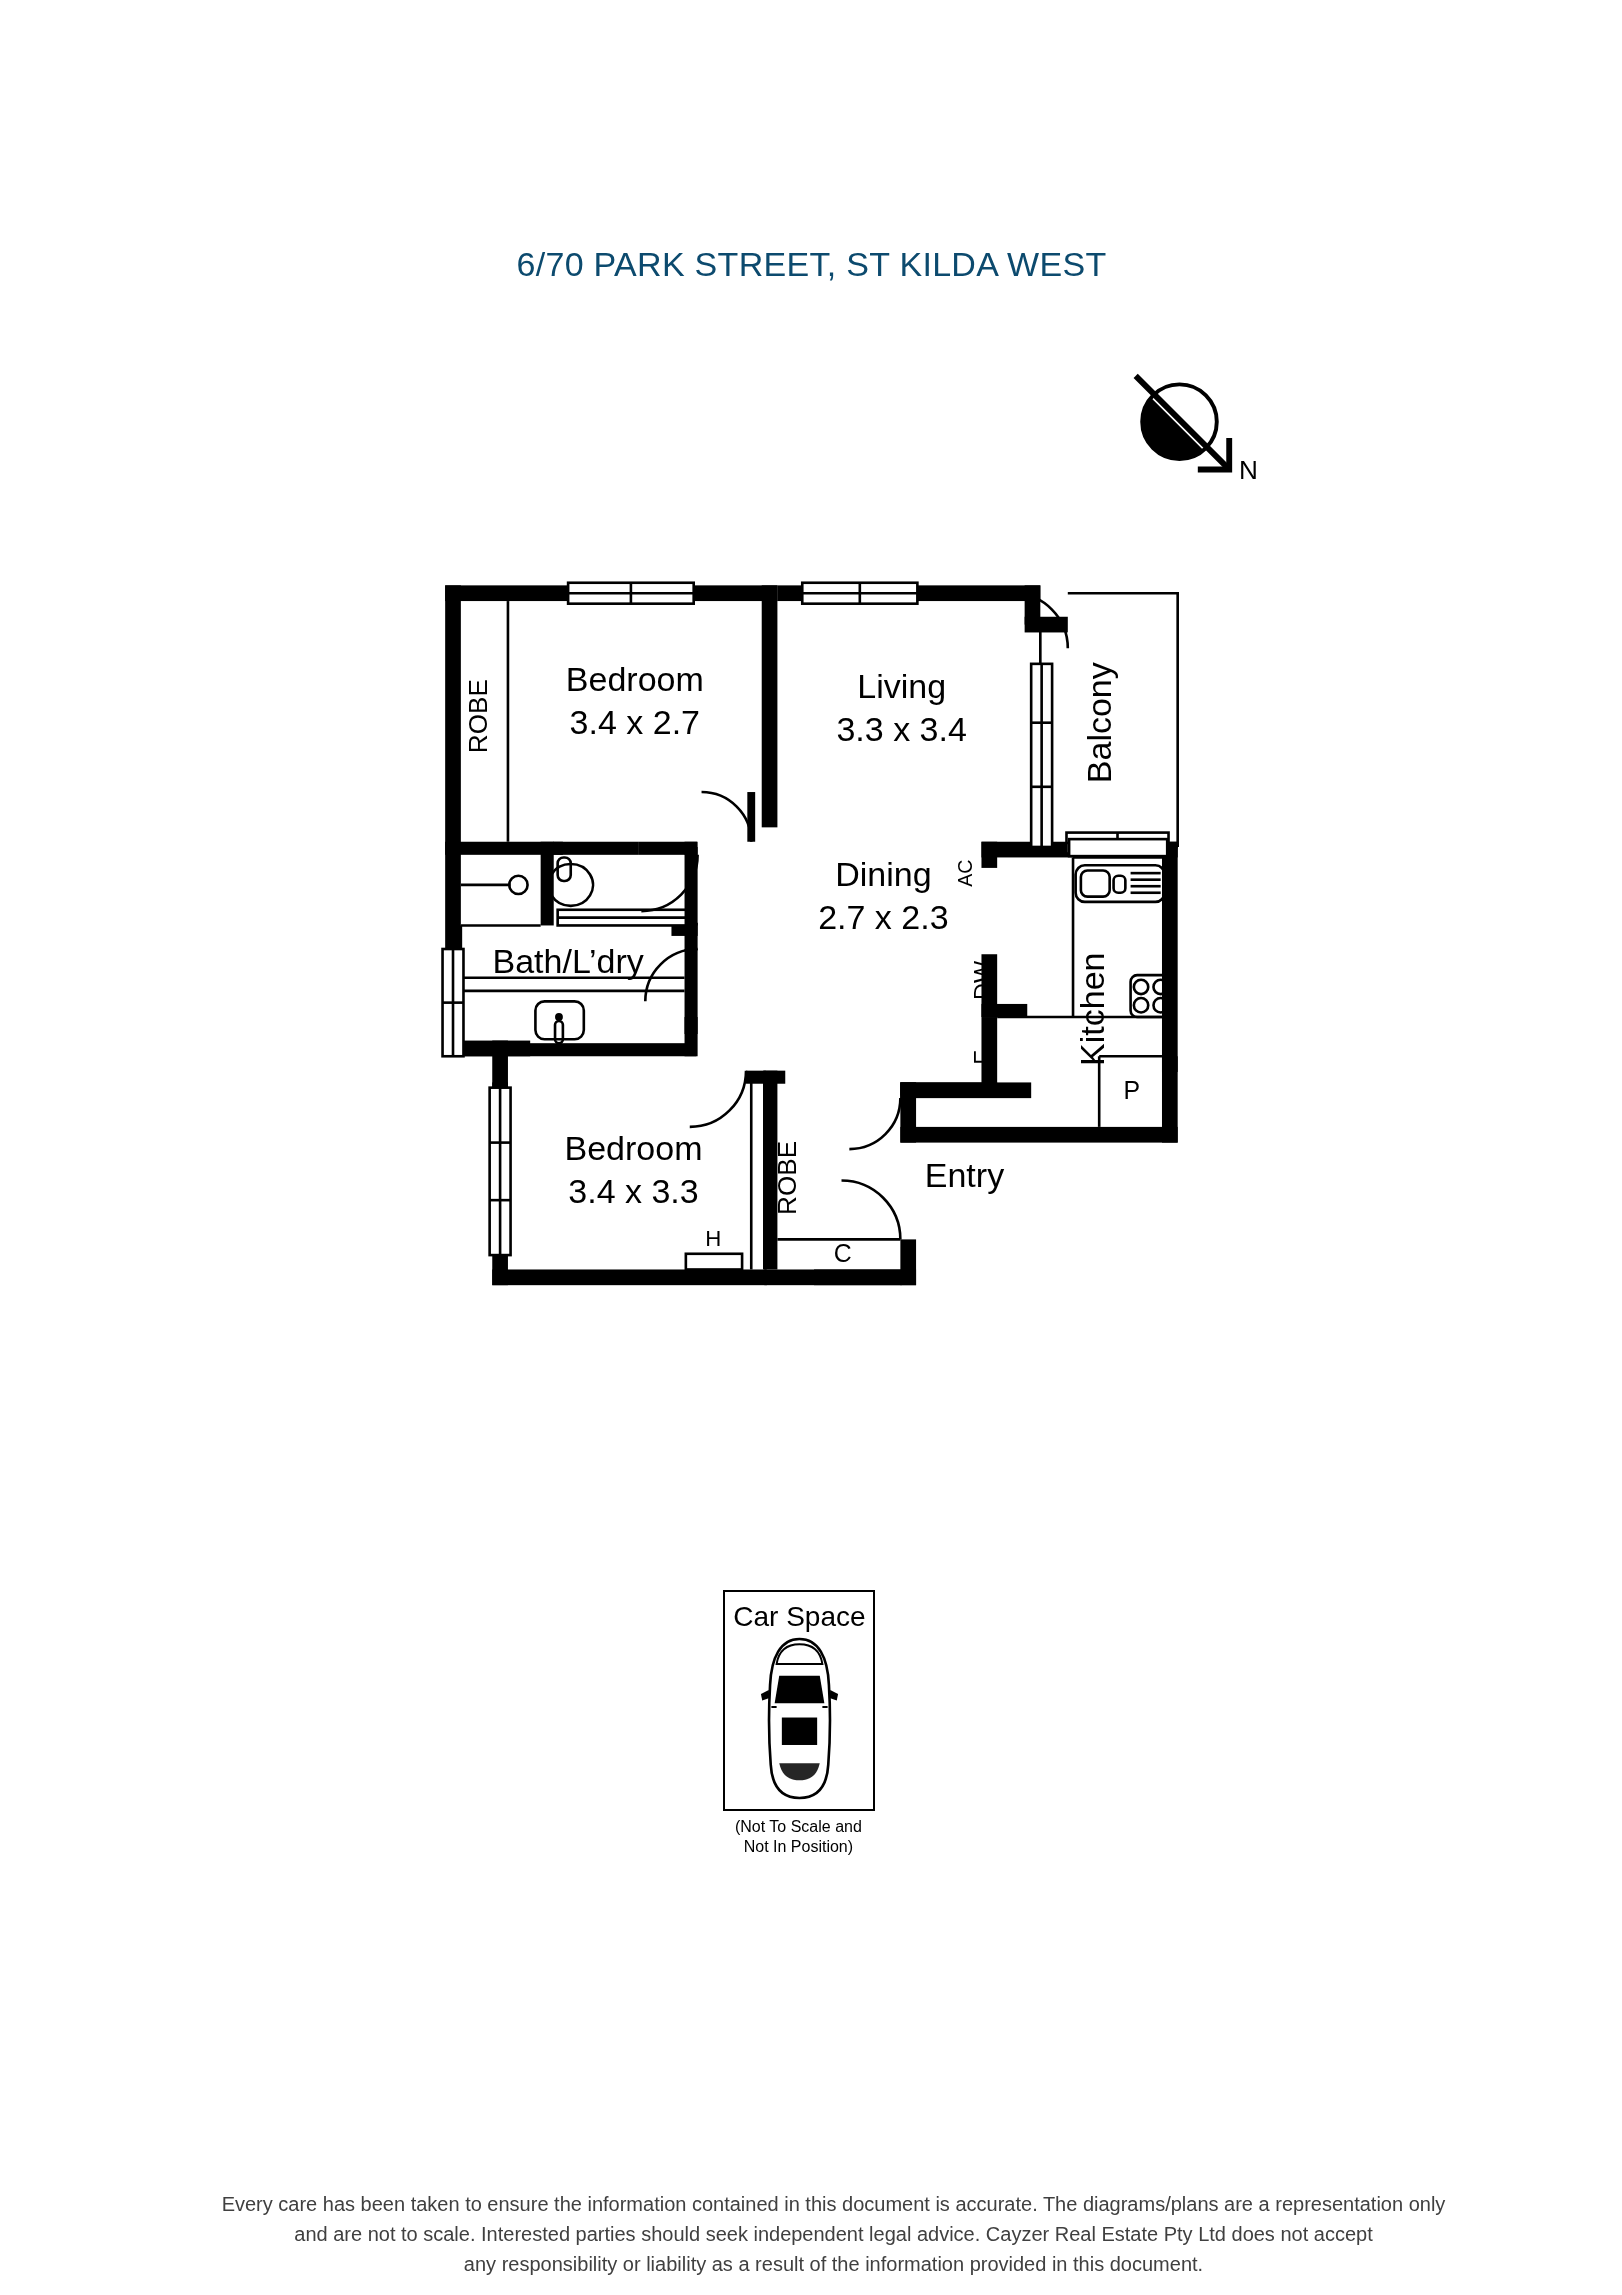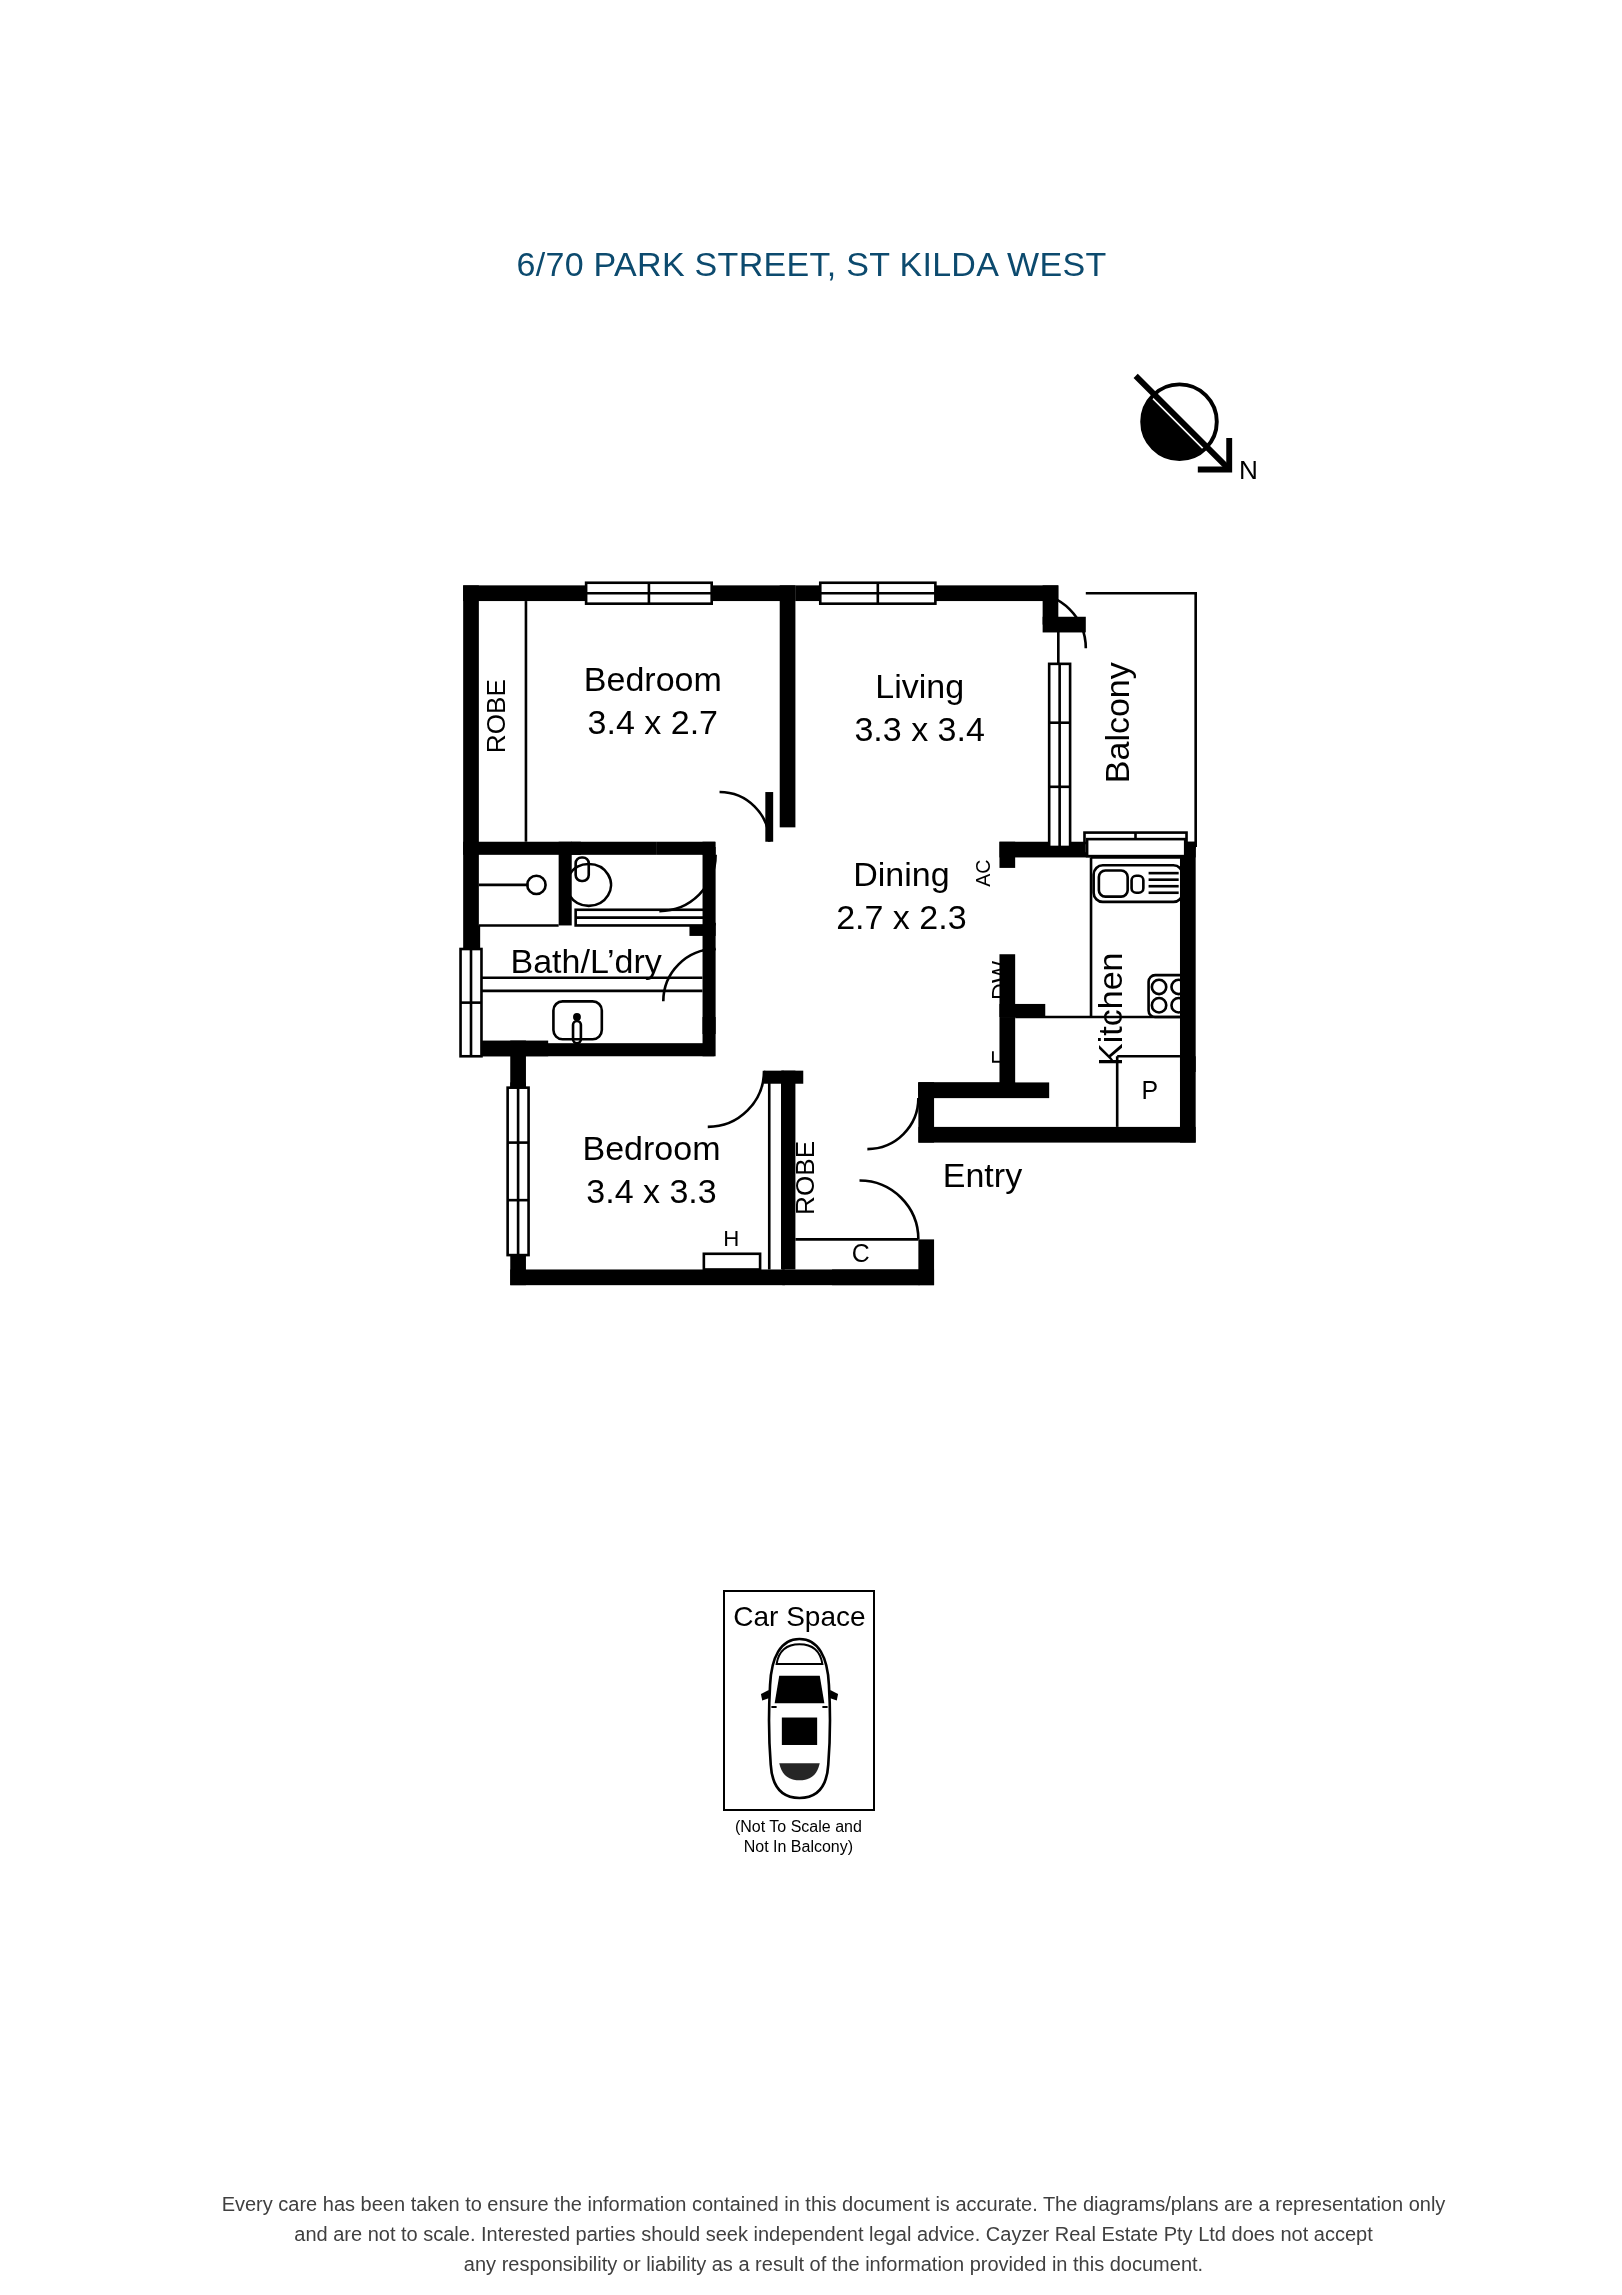--- a/index.html
+++ b/index.html
@@ -34,21 +34,21 @@
   }
   #compass-wrap {
     position: absolute;
     left: 1106px;
     top: 353px;
     width: 164px;
     height: 157px;
   }
   #floorplan-wrap {
     position: absolute;
-    left: 437px;
+    left: 419px;
     top: 559px;
     width: 811px;
     height: 746px;
   }
   #carspace-wrap {
     position: absolute;
     left: 707px;
     top: 1570px;
     width: 216px;
     height: 327px;
@@ -408,21 +408,21 @@
 
         <rect x="38" y="126" width="54" height="42" fill="#000000"></rect>
 
         <path d="M34,196 L96,196 C92,214 82,222 65,222 C48,222 38,214 34,196 Z" fill="#000000" opacity="0.85"></path>
 
         <path d="M22,110 L30,110 M108,110 L100,110" stroke="#000000" stroke-width="3"></path>
       </svg>
     </div>
     <div class="car-caption">
       <div>(Not To Scale and</div>
-      <div>Not In Balcony)</div>
+      <div>Not In Position)</div>
     </div>
   </div>
 
   <div id="disclaimer">
     <div>Every care has been taken to ensure the information contained in this document is accurate. The diagrams/plans are a representation only</div>
     <div>and are not to scale. Interested parties should seek independent legal advice. Cayzer Real Estate Pty Ltd does not accept</div>
     <div>any responsibility or liability as a result of the information provided in this document.</div>
   </div>
 
 </div>

